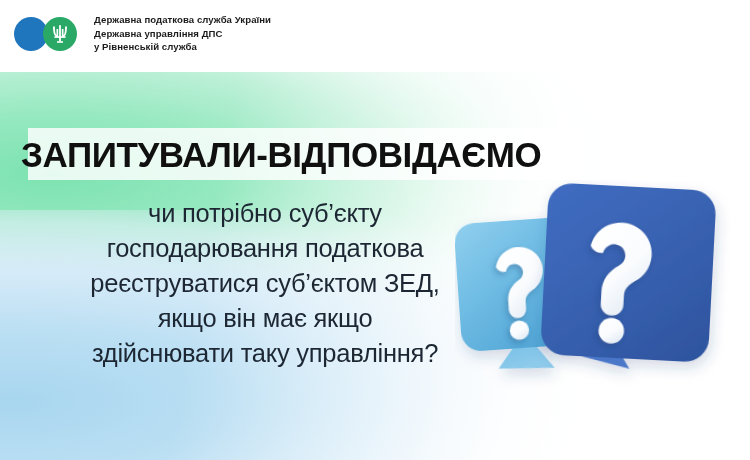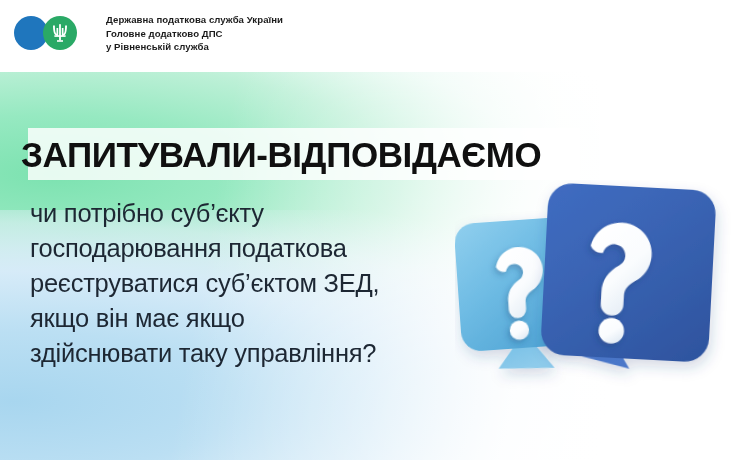--- a/index.html
+++ b/index.html
@@ -70,23 +70,22 @@
     height: 72px;
     background: #ffffff;
   }
 
   
   .header {
     position: absolute;
     left: 14px;
     top: 12px;
     display: flex;
-    align-items: center;
+    align-items: flex-end;
     z-index: 6;
-    gap: 12px;
   }
   .logo-marks {
     position: relative;
     width: 70px;
     height: 40px;
     flex: 0 0 auto;
   }
   .logo-circle {
     position: absolute;
     top: 3px;
@@ -143,20 +142,21 @@
     white-space: nowrap;
   }
 
   
   .body-text {
     position: absolute;
     left: 30px;
     top: 196px;
     z-index: 6;
     width: 470px;
+    text-align: center;
   }
   .body-line {
     color: #1d2733;
     font-size: 25.5px;
     line-height: 35px;
     letter-spacing: -0.25px;
     white-space: nowrap;
   }
 
   
@@ -193,21 +193,21 @@
             <rect x="6.5" y="6.0" width="1.7" height="8.0"></rect>
             <rect x="11.8" y="6.0" width="1.7" height="8.0"></rect>
             <path d="M4.4 13.2 L15.6 13.2 L15.6 14.9 L4.4 14.9 Z"></path>
             <path d="M7.0 18.2 L13.0 18.2 L13.0 19.8 L7.0 19.8 Z"></path>
           </g>
         </svg>
       </div>
     </div>
     <div class="header-text">
       <div class="header-line">Державна податкова служба України</div>
-      <div class="header-line">Головне додатково ДПС</div>
+      <div class="header-line">Державна управління ДПС</div>
       <div class="header-line">у Рівненській служба</div>
     </div>
   </div>
 
   <div class="headline-band"></div>
   <div class="headline">ЗАПИТУВАЛИ-ВІДПОВІДАЄМО</div>
 
   <div class="body-text">
     <div class="body-line">чи потрібно суб’єкту</div>
     <div class="body-line">господарювання податкова</div>

